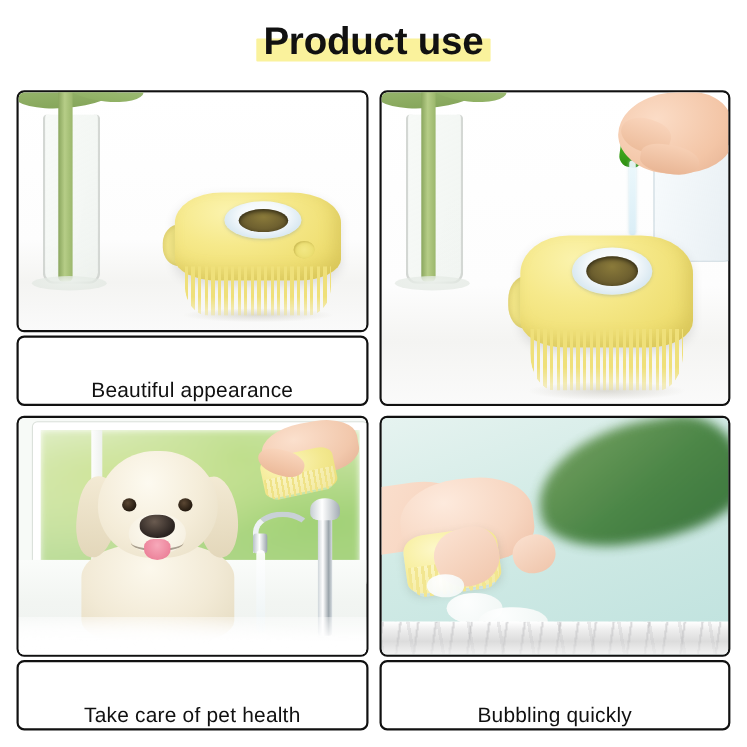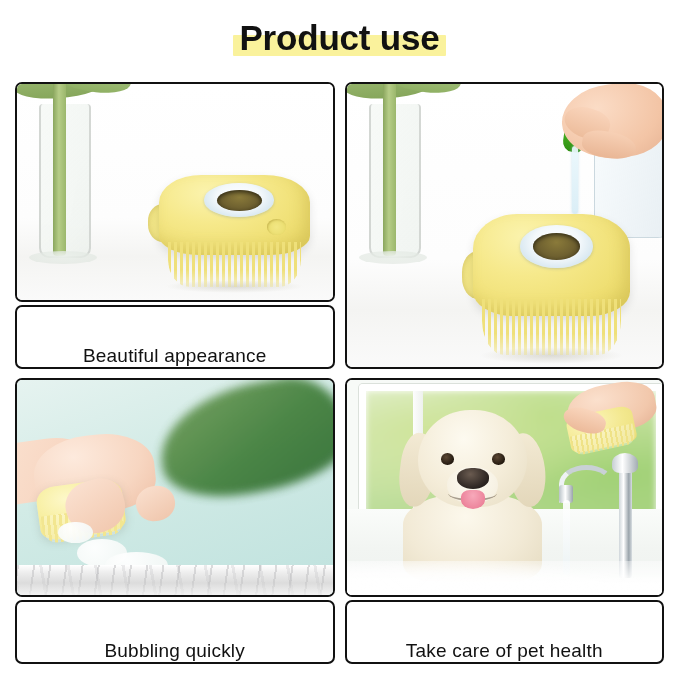--- a/index.html
+++ b/index.html
@@ -469,49 +469,20 @@
 
           <div class="brush" style="left:40%;top:46%;width:50%;height:50%;">
             <div class="shadow"></div>
             <div class="strap"></div>
             <div class="body"></div>
             <div class="ring"></div>
             <div class="hole"></div>
             <div class="bristles"></div>
           </div>
         </div>
-      </div>
-    </div>
-
-    <div class="card">
-      <div class="photo">
-        <div class="scene">
-          <div class="mint"></div>
-          <div class="leaf-blur"></div>
-
-          <div class="hand3">
-            <div class="arm"></div>
-            <div class="knuckles"></div>
-            <div class="brush3">
-              <div class="pad"></div>
-              <div class="brs"></div>
-            </div>
-            <div class="thumb"></div>
-            <div class="ftip"></div>
-          </div>
-
-          <div class="foam" style="left:19%;top:74%;width:16%;height:13%;"></div>
-          <div class="foam" style="left:28%;top:80%;width:20%;height:12%;"></div>
-          <div class="foam" style="left:13%;top:66%;width:11%;height:10%;"></div>
-
-          <div class="marble"></div>
-        </div>
-      </div>
-      <div class="caption">
-        <span>Bubbling quickly</span>
       </div>
     </div>
 
     <div class="card">
       <div class="photo">
         <div class="scene">
           <div class="win-scene">
             <div class="win-frame">
               <div class="win-green"></div>
               <div class="win-mullion"></div>
@@ -550,14 +521,43 @@
 
             <div class="suds"></div>
           </div>
         </div>
       </div>
       <div class="caption">
         <span>Take care of pet health</span>
       </div>
     </div>
 
+    <div class="card">
+      <div class="photo">
+        <div class="scene">
+          <div class="mint"></div>
+          <div class="leaf-blur"></div>
+
+          <div class="hand3">
+            <div class="arm"></div>
+            <div class="knuckles"></div>
+            <div class="brush3">
+              <div class="pad"></div>
+              <div class="brs"></div>
+            </div>
+            <div class="thumb"></div>
+            <div class="ftip"></div>
+          </div>
+
+          <div class="foam" style="left:19%;top:74%;width:16%;height:13%;"></div>
+          <div class="foam" style="left:28%;top:80%;width:20%;height:12%;"></div>
+          <div class="foam" style="left:13%;top:66%;width:11%;height:10%;"></div>
+
+          <div class="marble"></div>
+        </div>
+      </div>
+      <div class="caption">
+        <span>Bubbling quickly</span>
+      </div>
+    </div>
+
   </div>
 </div>
 
 </body></html>

